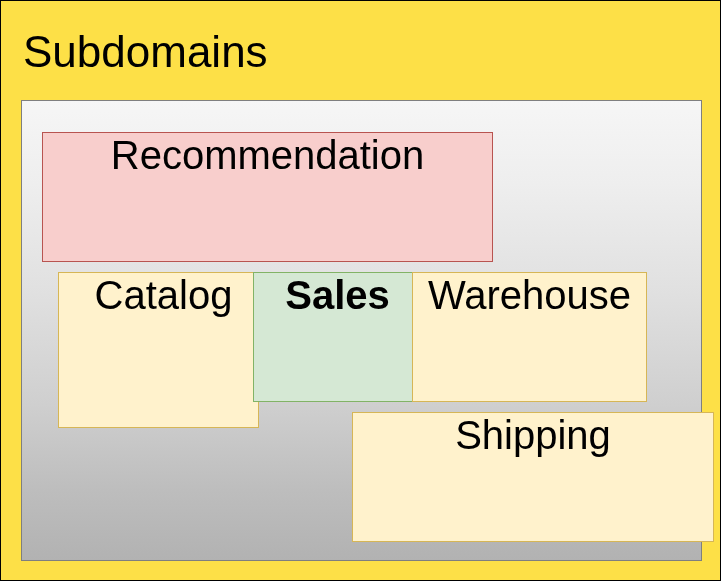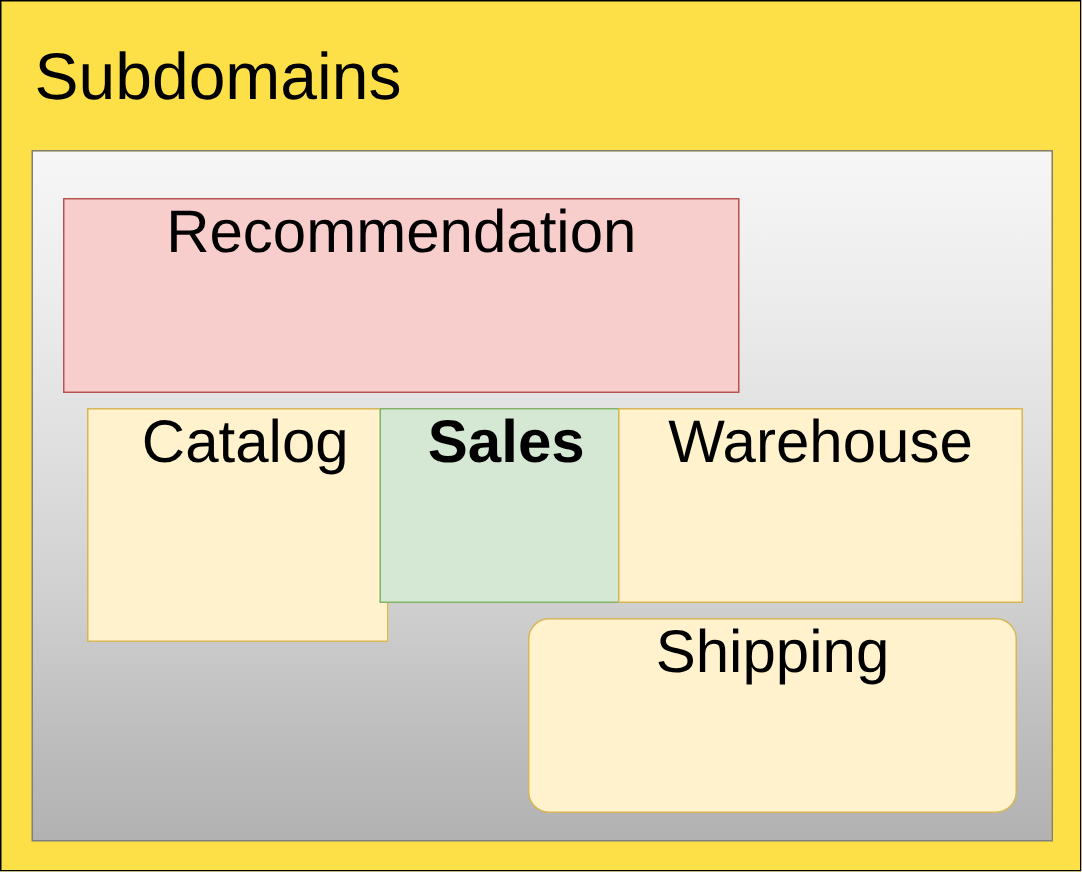--- a/index.html
+++ b/index.html
@@ -77,21 +77,21 @@
 
   <div class="subdomain-box type-pink" style="left: 20px; top: 31px; width: 451px; height: 130px;">
         <span>Recommendation</span>
       </div>
       <div class="subdomain-box type-yellow" style="left: 36px; top: 171px; width: 201px; height: 156px; padding-left: 10px;">
         <span>Catalog</span>
       </div>
       <div class="subdomain-box type-green" style="left: 231px; top: 171px; width: 169px; height: 130px; font-weight: bold;">
         <span>Sales</span>
       </div>
-      <div class="subdomain-box type-yellow" style="left: 390px; top: 171px; width: 270px; height: 130px;">
+      <div class="subdomain-box type-yellow" style="left: 390px; top: 171px; width: 235px; height: 130px;">
         <span>Warehouse</span>
       </div>
-      <div class="subdomain-box type-yellow" style="left: 330px; top: 311px; width: 326px; height: 130px; border-radius: 14px;">
+      <div class="subdomain-box type-yellow" style="left: 330px; top: 311px; width: 362px; height: 130px;">
         <span>Shipping</span>
       </div>
     </div>
 
 </div>
 
 </body></html>

